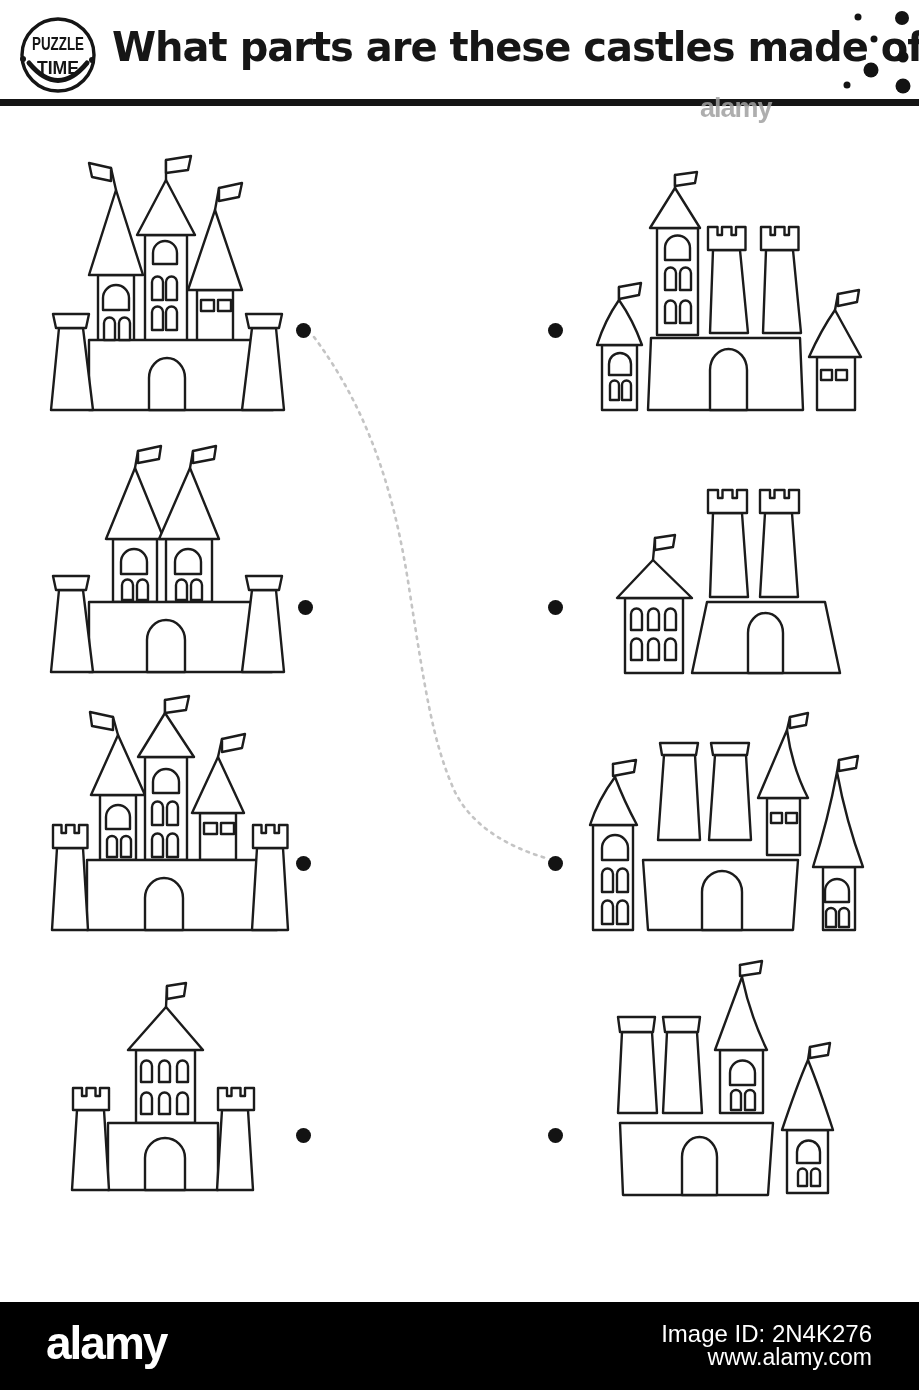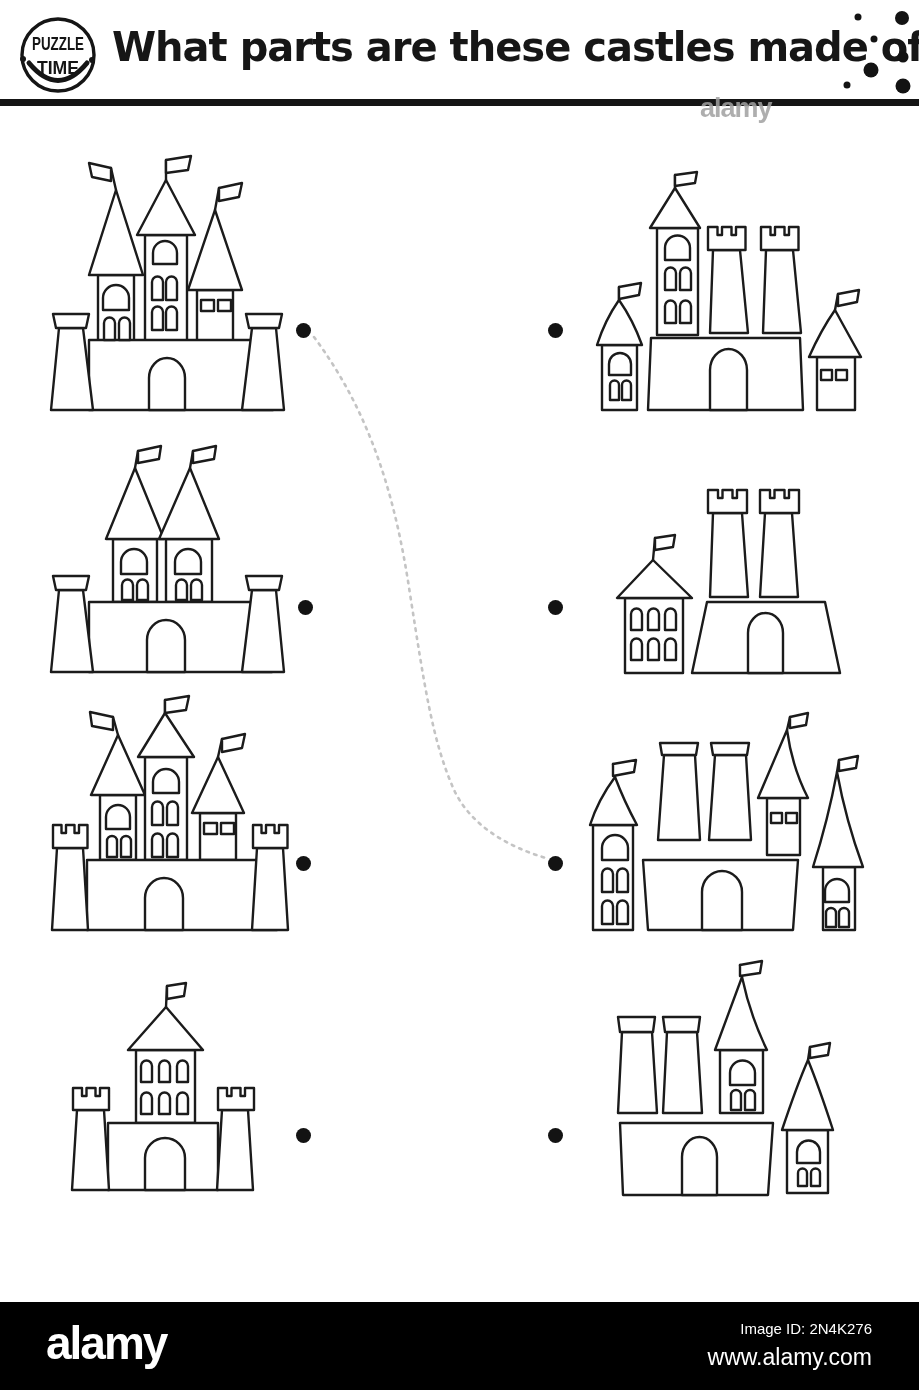--- a/index.html
+++ b/index.html
@@ -15,21 +15,21 @@
   svg.logo *{font-family:"Liberation Sans",sans-serif}
   svg.dots circle{fill:#131313;stroke:none}
   .dot{position:absolute;width:15px;height:15px;border-radius:50%;background:#131313}
   .title{position:absolute;left:112px;top:24px;width:742px;font-size:40px;font-weight:600;
          letter-spacing:-1px;color:#161616;white-space:nowrap;font-family:"DejaVu Sans",sans-serif}
   .divider{position:absolute;left:0;top:99px;width:919px;height:7px;background:#151515;z-index:1}
   .wm-divider{position:absolute;left:700px;top:93px;font-size:27px;font-weight:bold;
               color:rgba(160,160,160,.85);letter-spacing:-1px;z-index:2}
   .bottom-bar{position:absolute;left:0;top:1302px;width:919px;height:88px;background:#000}
   .alamy-logo{position:absolute;left:46px;top:14px;color:#fff;font-size:46px;font-weight:bold;letter-spacing:-2px}
-  .image-id{position:absolute;right:47px;top:18px;color:#fff;font-size:15px}
+  .image-id{position:absolute;right:47px;top:18px;color:#fff;font-size:24px}
   .alamy-url{position:absolute;right:47px;top:42px;color:#fff;font-size:23px;font-weight:normal}
   .answer-line{position:absolute;left:0;top:0;pointer-events:none}
 </style>
 </head>
 <body>
 
 <div id="page">
 
   <svg class="abs logo" style="left:12px;top:10px" width="92" height="92" viewBox="0 0 92 92">
     <circle cx="46" cy="45" r="36" fill="none" stroke="#151515" stroke-width="3.4"></circle>

